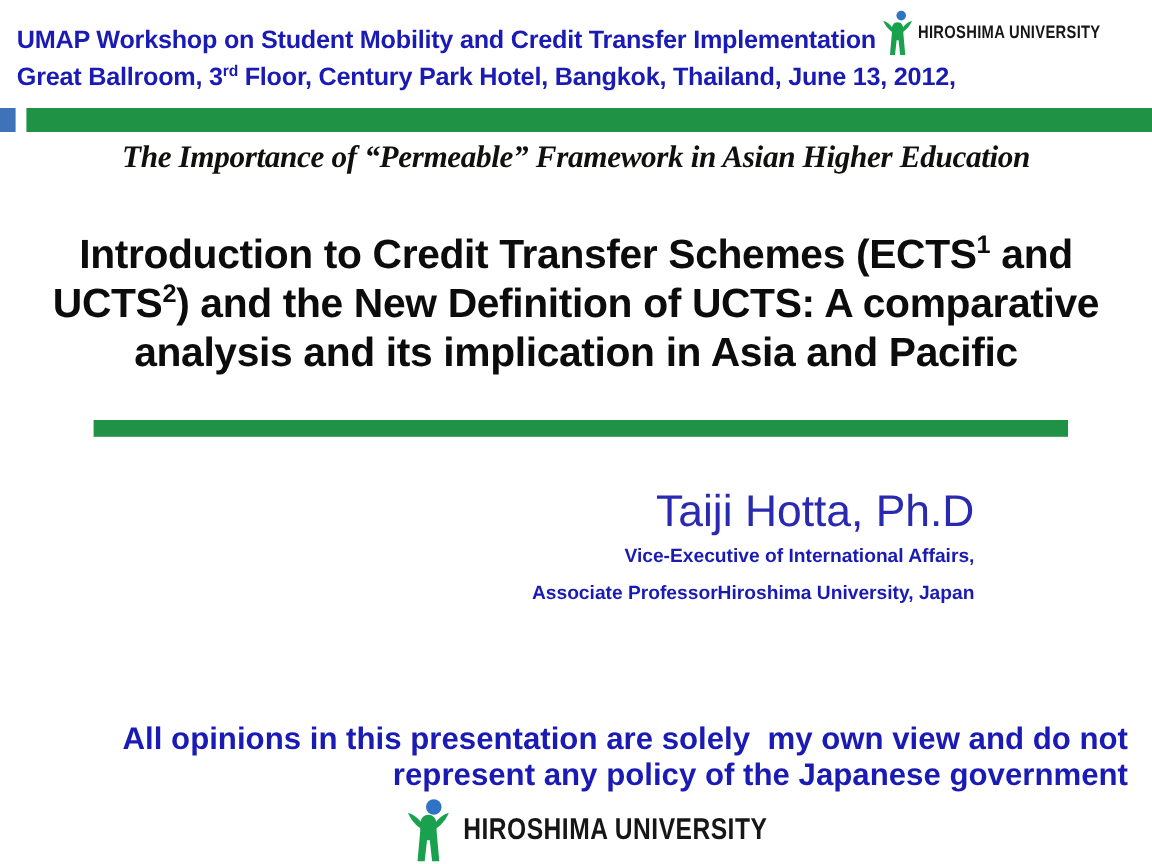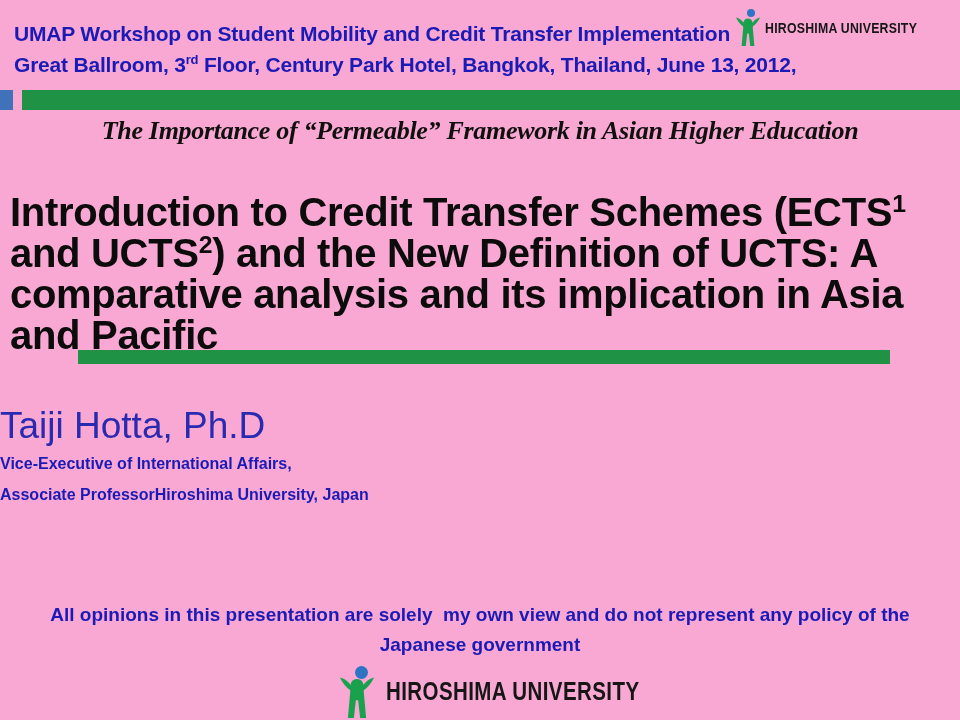--- a/index.html
+++ b/index.html
@@ -10,21 +10,21 @@
     width: 960px;
     height: 720px;
     overflow: hidden;
     background: #fcfccf;
     font-family: "Liberation Sans", sans-serif;
   }
   .slide {
     position: relative;
     width: 960px;
     height: 720px;
-    background: #f9a8d4;
+    background: #ffffff;
   }
 
   
   .header-text {
     position: absolute;
     left: 14px;
     top: 18px;
     width: 790px;
     color: #1a1ab4;
     font-weight: bold;
@@ -129,35 +129,35 @@
     color: #10100f;
     letter-spacing: -0.3px;
   }
 
   
   .main-title {
     position: absolute;
     left: 10px;
     top: 192px;
     width: 940px;
-    text-align: left;
-    font-weight: bold;
-    font-size: 40px;
+    text-align: center;
+    font-weight: bold;
+    font-size: 34px;
     line-height: 41px;
     color: #0c0c0c;
     letter-spacing: -0.3px;
   }
 
   
   .author-block {
     position: absolute;
     left: 0;
     top: 404px;
     width: 812px;
-    text-align: left;
+    text-align: right;
     color: #1a1ab4;
   }
   .author-name {
     font-size: 37px;
     font-weight: normal;
     line-height: 44px;
     color: #2a2ab0;
   }
   .author-role,
   .author-affil,
@@ -166,24 +166,24 @@
     font-weight: bold;
     line-height: 31px;
   }
 
   
   .disclaimer {
     position: absolute;
     left: 20px;
     top: 600px;
     width: 920px;
-    text-align: center;
+    text-align: right;
     color: #1a1ab4;
     font-weight: bold;
-    font-size: 19px;
+    font-size: 26px;
     line-height: 30px;
     white-space: pre-wrap;
   }
 </style>
 </head>
 <body>
 
 <div class="slide">
 
   <div class="header-text">

